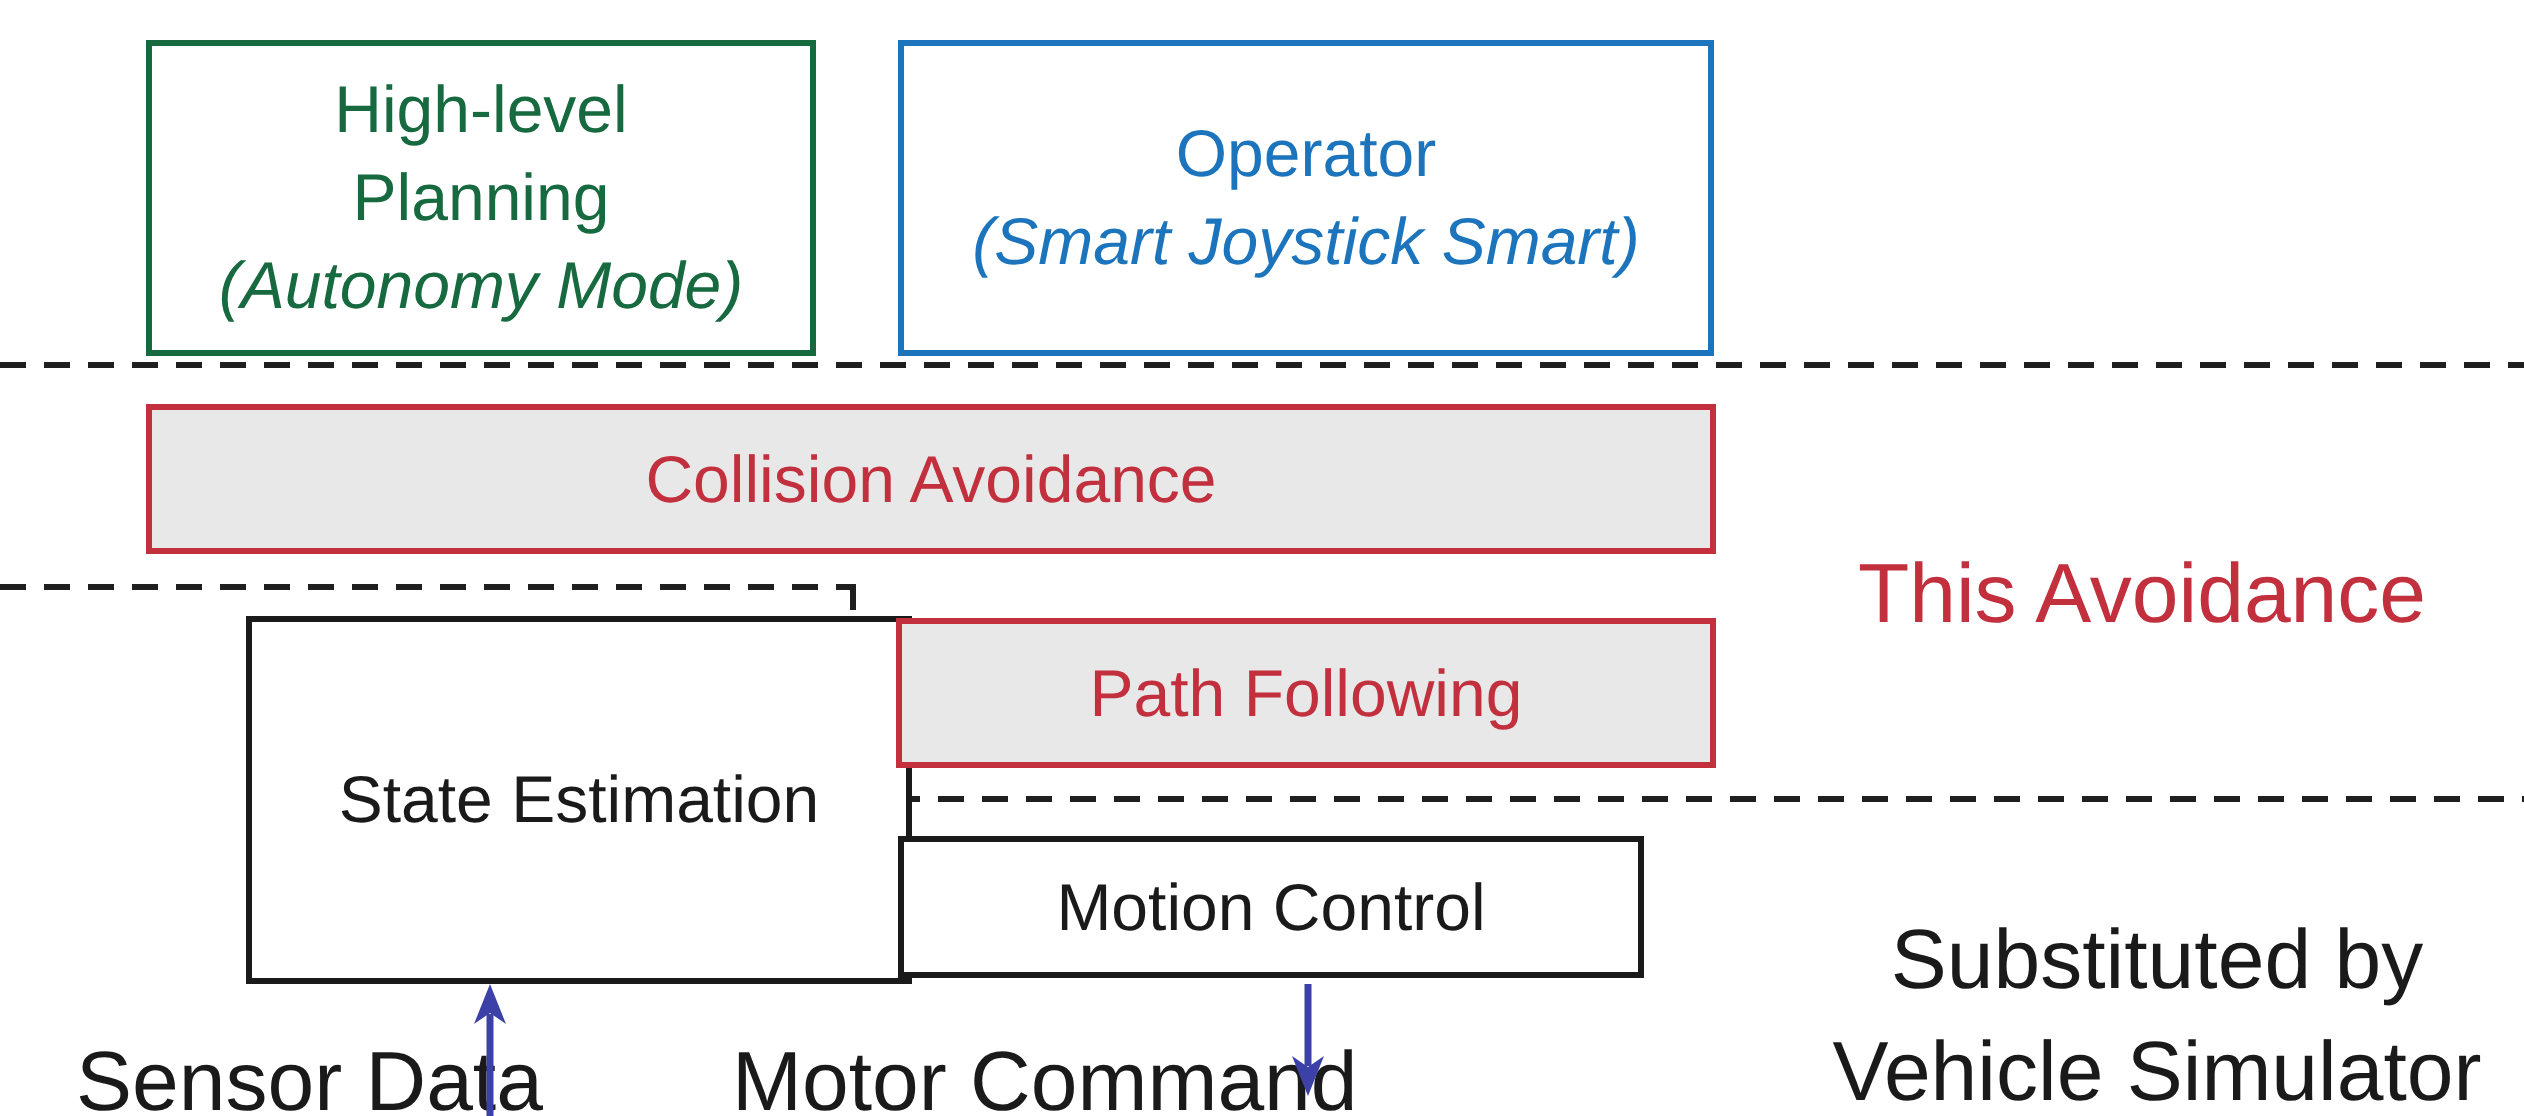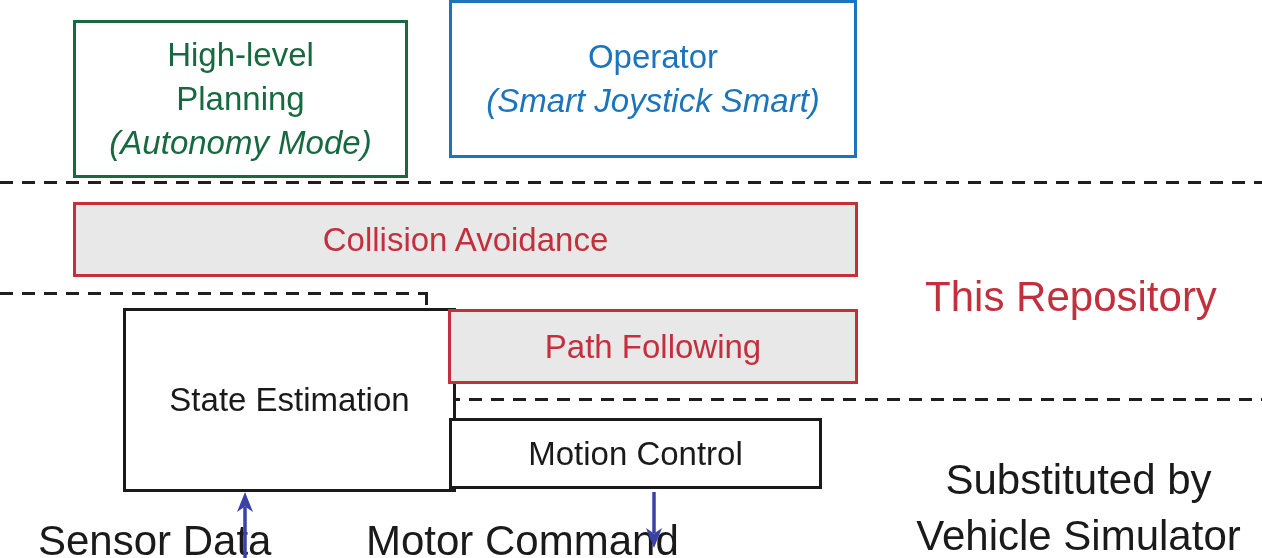--- a/index.html
+++ b/index.html
@@ -40,36 +40,36 @@
 <body>
 
 <div id="canvas">
 
   <div class="box green-box" style="left:73px;top:20px;width:335px;height:158px;">
     <div class="bline">High-level</div>
     <div class="bline">Planning</div>
     <div class="bline italic">(Autonomy Mode)</div>
   </div>
 
-  <div class="box blue-box" style="left:449px;top:0;width:408px;height:158px;">
+  <div class="box blue-box" style="left:449px;top:20px;width:408px;height:158px;">
     <div class="bline">Operator</div>
     <div class="bline italic">(Smart Joystick Smart)</div>
   </div>
 
   <div class="dash-h" style="left:0;top:181px;width:1262px;"></div>
 
   <div class="box red-box" style="left:73px;top:202px;width:785px;height:75px;">
     <div class="bline">Collision Avoidance</div>
   </div>
 
   <div class="dash-h" style="left:0;top:292px;width:427px;"></div>
   <div class="dash-v" style="left:425px;top:292px;height:108px;"></div>
   <div class="dash-h" style="left:425px;top:398px;width:837px;"></div>
 
-  <div class="label42" style="left:921px;top:273px;width:300px;text-align:center;color:var(--red,#c22f3d);">This Repository</div>
+  <div class="label42" style="left:921px;top:273px;width:300px;text-align:center;color:var(--red,#c22f3d);">This Avoidance</div>
 
   <div class="box black-box" style="left:75px;top:308px;width:333px;height:184px;margin-left:48px;">
     <div class="bline">State Estimation</div>
   </div>
 
   <div class="box red-box" style="left:448px;top:309px;width:410px;height:75px;">
     <div class="bline">Path Following</div>
   </div>
 
   <div class="box black-box" style="left:449px;top:418px;width:373px;height:71px;">

